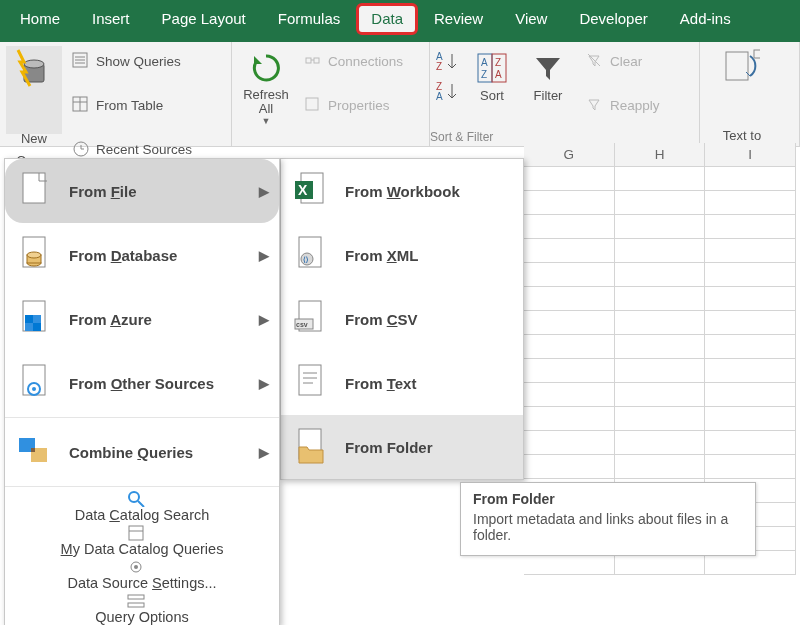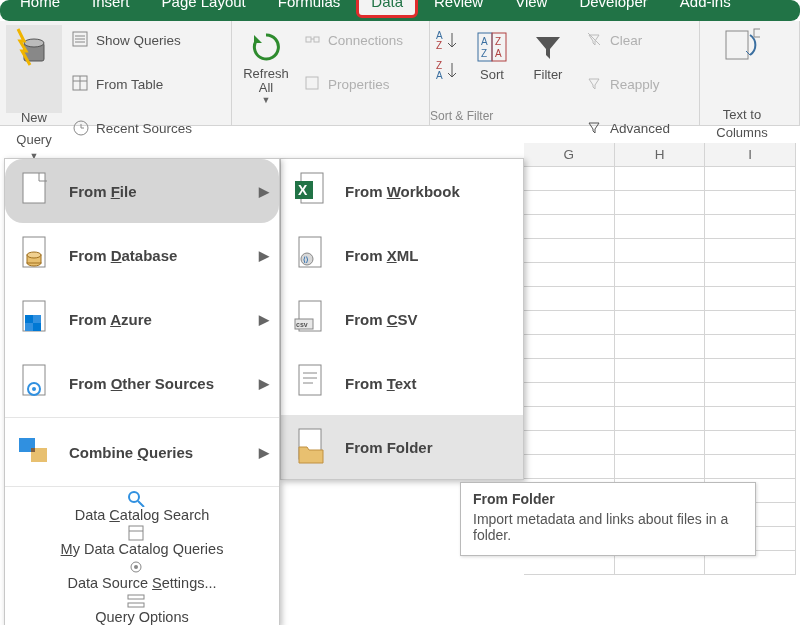--- a/index.html
+++ b/index.html
@@ -1,18 +1,18 @@
 <!DOCTYPE html>
 <html><head>
 <meta charset="utf-8">
 <style>
 * { box-sizing: border-box; margin: 0; padding: 0; font-family: "Segoe UI", Arial, sans-serif; }
 body { width: 800px; height: 625px; background: #fff; overflow: hidden; position: relative; }
 
-.tab-bar { display: flex; height: 21px; background: #217346; align-items: flex-end; padding: 0 4px; border-radius: 9px; }
+.tab-bar { display: flex; height: 42px; background: #217346; align-items: flex-start; padding: 0 4px; }
 .tab { color: #fff; padding: 0 16px; height: 38px; line-height: 38px; font-size: 15px; cursor: pointer; }
 .tab.active-highlight { background: #f3f3f3; color: #217346; font-weight: 400; border: 3px solid #e02c2c; border-radius: 6px; height: 32px; line-height: 26px; margin: 3px 0; padding: 0 12px; }
 
 .ribbon { display: flex; height: 105px; background: #f3f3f3; border-bottom: 1px solid #d4d4d4; }
 .ribbon-group { display: flex; align-items: flex-start; padding: 4px 6px 2px; border-right: 1px solid #d4d4d4; position: relative; }
 .big-btn { display: flex; flex-direction: column; align-items: center; width: 56px; height: 88px; font-size: 13px; color: #505050; text-align: center; cursor: pointer; justify-content: flex-start; padding-top: 2px; }
 .big-btn .icon-slot { width: 36px; height: 40px; display: flex; align-items: center; justify-content: center; }
 .small-btns { display: flex; flex-direction: column; gap: 18px; padding-top: 2px; margin-left: 4px; }
 .small-btn { display: flex; align-items: center; gap: 6px; height: 26px; padding: 0 6px; font-size: 13.5px; color: #505050; cursor: pointer; }
 .small-btn.disabled { color: #b0b0b0; }

